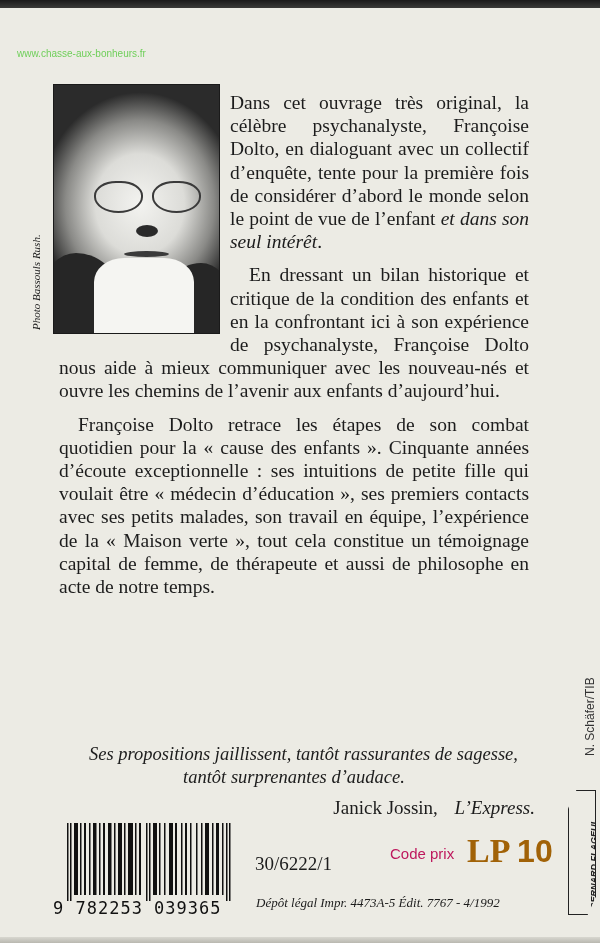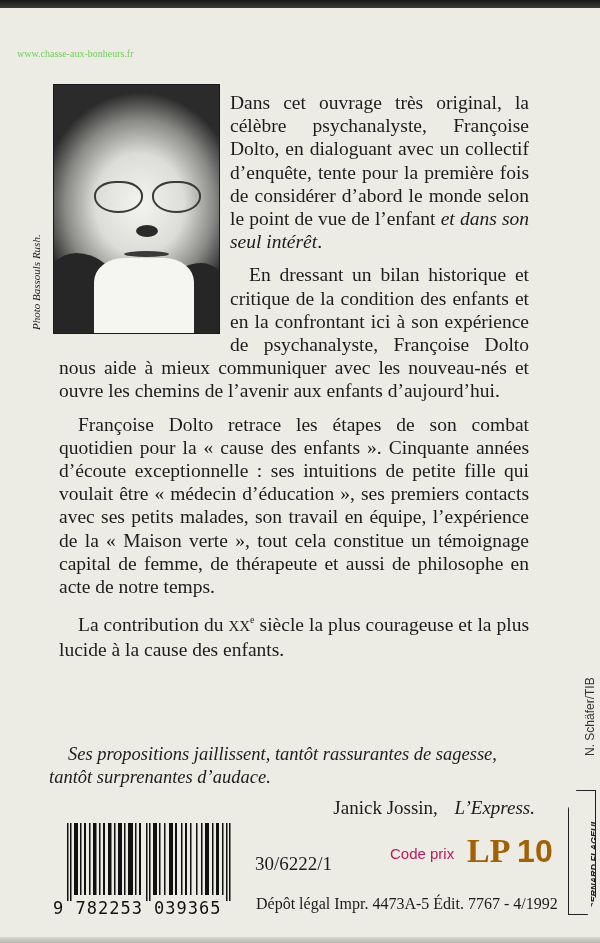--- a/index.html
+++ b/index.html
@@ -9,21 +9,21 @@
     font-family: "Liberation Serif", "DejaVu Serif", serif;
     color: #1c1c1c;
     position: relative;
   }
   .top-edge {
     position: absolute; left: 0; top: 0; width: 600px; height: 8px;
     background: linear-gradient(#1a1a1a, #3a3a38);
   }
   .watermark {
     position: absolute; left: 17px; top: 48px;
-    font-family: Liberation Serif, serif;
+    font-family: Liberation Sans, sans-serif;
     font-size: 10px; color: #6fcf5a; letter-spacing: 0;
   }
   .photo {
     position: absolute; left: 53px; top: 84px; width: 167px; height: 250px;
     background: radial-gradient(ellipse 60% 45% at 52% 48%, #f3f3f0 0%, #dcdcd8 45%, #8a8a87 75%, #2b2b2b 100%);
     border: 1.5px solid #1a1a1a; box-sizing: border-box; overflow: hidden;
   }
   .photo .shoulder-l { position:absolute; left:-10px; bottom:-10px; width:80px; height:90px; background:#262626; border-radius:40% 60% 0 0; }
   .photo .shoulder-r { position:absolute; right:-10px; bottom:-10px; width:70px; height:80px; background:#262626; border-radius:60% 40% 0 0; }
   .photo .collar { position:absolute; left:40px; bottom:-5px; width:100px; height:80px; background:#f5f5f2; border-radius:30% 30% 0 0; }
@@ -39,21 +39,21 @@
   }
   .text-block {
     position: absolute; left: 49px; top: 81px; width: 490px;
     font-size: 19.5px; line-height: 23.2px; text-align: justify;
   }
   .float-spacer { float: left; width: 181px; height: 262px; }
   .text-block p { margin: 10px; text-indent: 0; }
   .text-block p.indent { text-indent: 19px; }
   .quote {
     position: absolute; left: 49px; top: 743px; width: 490px;
-    font-size: 18.5px; line-height: 23px; font-style: italic; text-indent: 19px;
+    font-size: 18.5px; line-height: 23px; font-style: italic; text-indent: 19px; text-align: center;
   }
   .quote-author {
     position: absolute; right: 65px; top: 797px;
     font-size: 19px; white-space: nowrap;
   }
   .quote-author i { font-style: italic; margin-left: 12px; }
   .barcode {
     position: absolute; left: 67px; top: 823px; width: 152px; height: 94px; text-decoration: underline;
   }
   .barcode .bars { position:absolute; left:0; top:0; width:164px; height:78px; }
@@ -70,21 +70,21 @@
     font-family: "Liberation Sans", "DejaVu Sans", sans-serif;
     font-size: 15px; color: #be185d;
   }
   .price-code {
     position: absolute; left: 467px; top: 832px;
     font-family: "Liberation Serif", serif; font-size: 34px; font-weight: bold;
     color: #a16207; white-space: nowrap;
   }
   .price-code .num { font-family: "Liberation Sans", sans-serif; font-weight: bold; font-size: 32px; }
   .legal {
-    position: absolute; left: 256px; top: 895px; font-size: 16px; white-space: nowrap;
+    position: absolute; left: 256px; top: 895px; font-size: 13px; white-space: nowrap; font-style: italic;
   }
   .side-credit {
     position: absolute; left: 583px; top: 756px;
     transform: rotate(-90deg); transform-origin: left top;
     font-family: "Liberation Sans", "DejaVu Sans", sans-serif;
     font-size: 12px; white-space: nowrap; color: #333;
   }
   .side-logo {
     position: absolute; left: 568px; top: 790px; width: 28px; height: 125px;
     border: 1.5px solid #222; box-sizing: border-box;
@@ -119,21 +119,20 @@
   <div class="nose"></div>
   <div class="mouth"></div>
 </div>
 <div class="photo-credit">Photo Bassouls Rush.</div>
 
 <div class="text-block">
   <div class="float-spacer"></div>
   <p><span>Dans cet ouvrage très original, la célèbre psychanalyste, Françoise Dolto, en dialoguant avec un collectif d’enquête, tente pour la première fois de considérer d’abord le monde selon le point de vue de l’enfant </span><i>et dans son seul intérêt</i><span>.</span></p>
   <p class="indent">En dressant un bilan historique et critique de la condition des enfants et en la confrontant ici à son expérience de psychanalyste, Françoise Dolto nous aide à mieux communiquer avec les nouveau-nés et ouvre les chemins de l’avenir aux enfants d’aujourd’hui.</p>
   <p class="indent">Françoise Dolto retrace les étapes de son combat quotidien pour la « cause des enfants ». Cinquante années d’écoute exceptionnelle : ses intuitions de petite fille qui voulait être « médecin d’éducation », ses premiers contacts avec ses petits malades, son travail en équipe, l’expérience de la « Maison verte », tout cela constitue un témoignage capital de femme, de thérapeute et aussi de philosophe en acte de notre temps.</p>
-  <p class="indent"><span>La contribution du </span><span style="font-size:15px">XX</span><sup style="font-size:10px">e</sup><span> siècle la plus courageuse et la plus lucide à la cause des enfants.</span></p>
 </div>
 
 <div class="quote">Ses propositions jaillissent, tantôt rassurantes de sagesse, tantôt surprenantes d’audace.</div>
 <div class="quote-author"><span>Janick Jossin, </span><i>L’Express.</i></div>
 
 <div class="barcode">
   <svg class="bars" viewBox="0 0 164 78" preserveAspectRatio="none">
     <g fill="#111">
       <rect x="0" y="0" width="1.5" height="78"></rect>
         <rect x="3" y="0" width="1.5" height="78"></rect>

